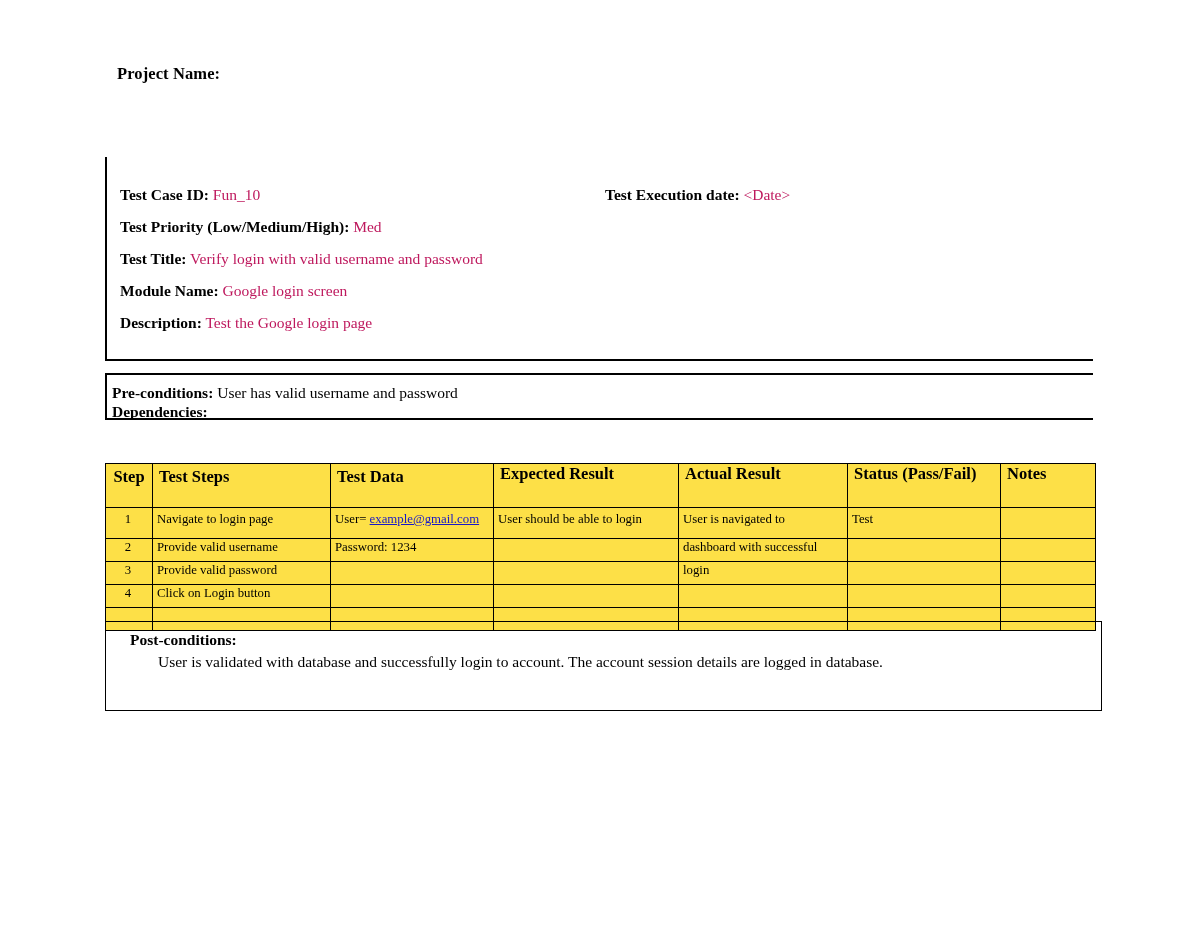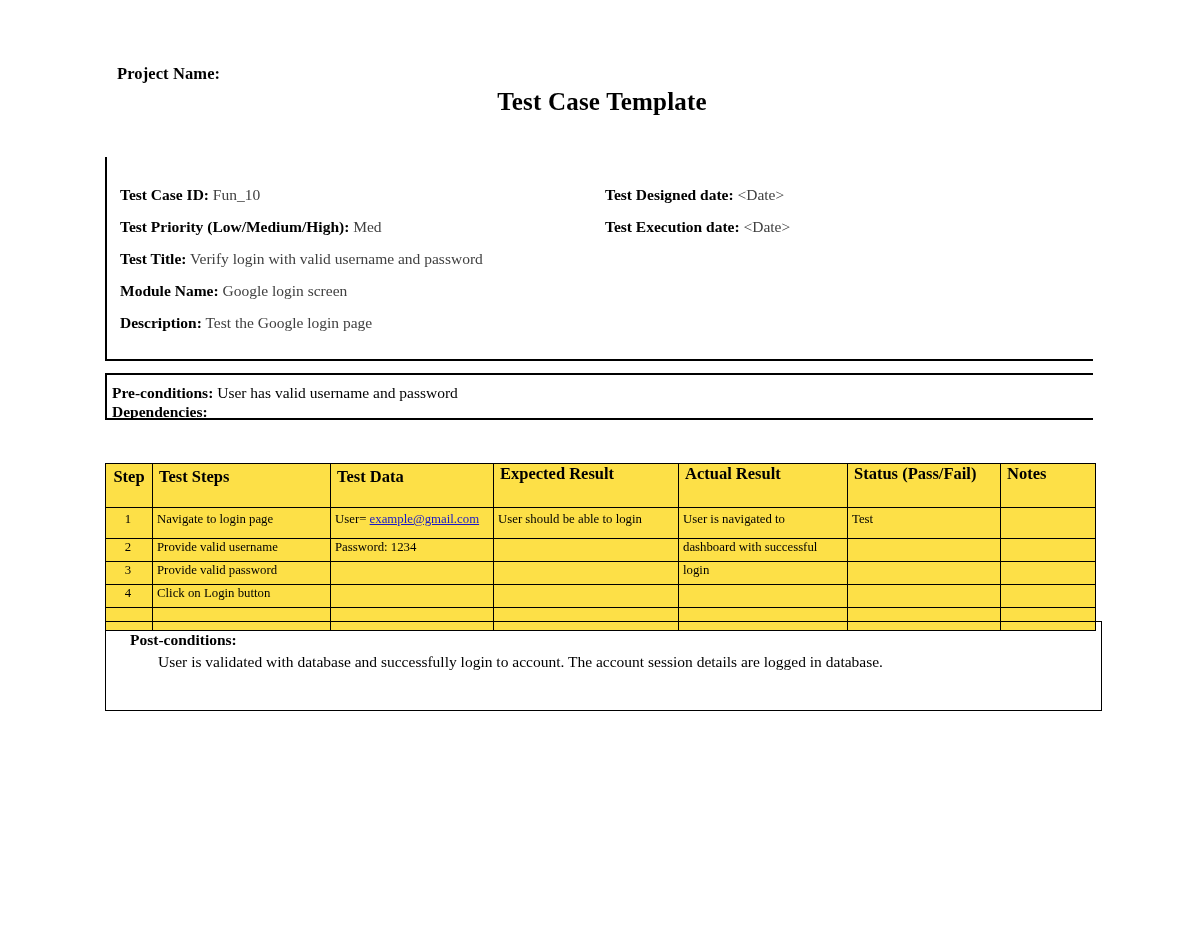--- a/index.html
+++ b/index.html
@@ -63,21 +63,21 @@
   .info-row {
     font-size: 15.5px;
     line-height: 32px;
     white-space: nowrap;
   }
   .lbl {
     font-weight: bold;
     color: #000;
   }
   .val {
-    color: #404040;
+    color: #be185d;
     font-weight: normal;
   }
 
   
   .pre-block {
     position: absolute;
     left: 89px;
     top: 373px;
     width: 988px;
     height: 47px;
@@ -184,21 +184,20 @@
     white-space: nowrap;
   }
 </style>
 </head>
 <body>
 
 <div class="page">
 
   <div class="project-name">Project Name:</div>
 
-  <div class="doc-title">Test Case Template</div>
 
   <div class="info-block">
 
     <div class="info-col left">
       <div class="info-row">
         <span class="lbl">Test Case ID:</span>
         <span class="val">Fun_10</span>
       </div>
       <div class="info-row">
         <span class="lbl">Test Priority (Low/Medium/High):</span>
@@ -212,24 +211,20 @@
         <span class="lbl">Module Name:</span>
         <span class="val">Google login screen</span>
       </div>
       <div class="info-row">
         <span class="lbl">Description:</span>
         <span class="val">Test the Google login page</span>
       </div>
     </div>
 
     <div class="info-col right">
-      <div class="info-row">
-        <span class="lbl">Test Designed date:</span>
-        <span class="val">&lt;Date&gt;</span>
-      </div>
       <div class="info-row">
         <span class="lbl">Test Execution date:</span>
         <span class="val">&lt;Date&gt;</span>
       </div>
     </div>
 
   </div>
 
   <div class="pre-block">
     <div class="pre-line l1">

